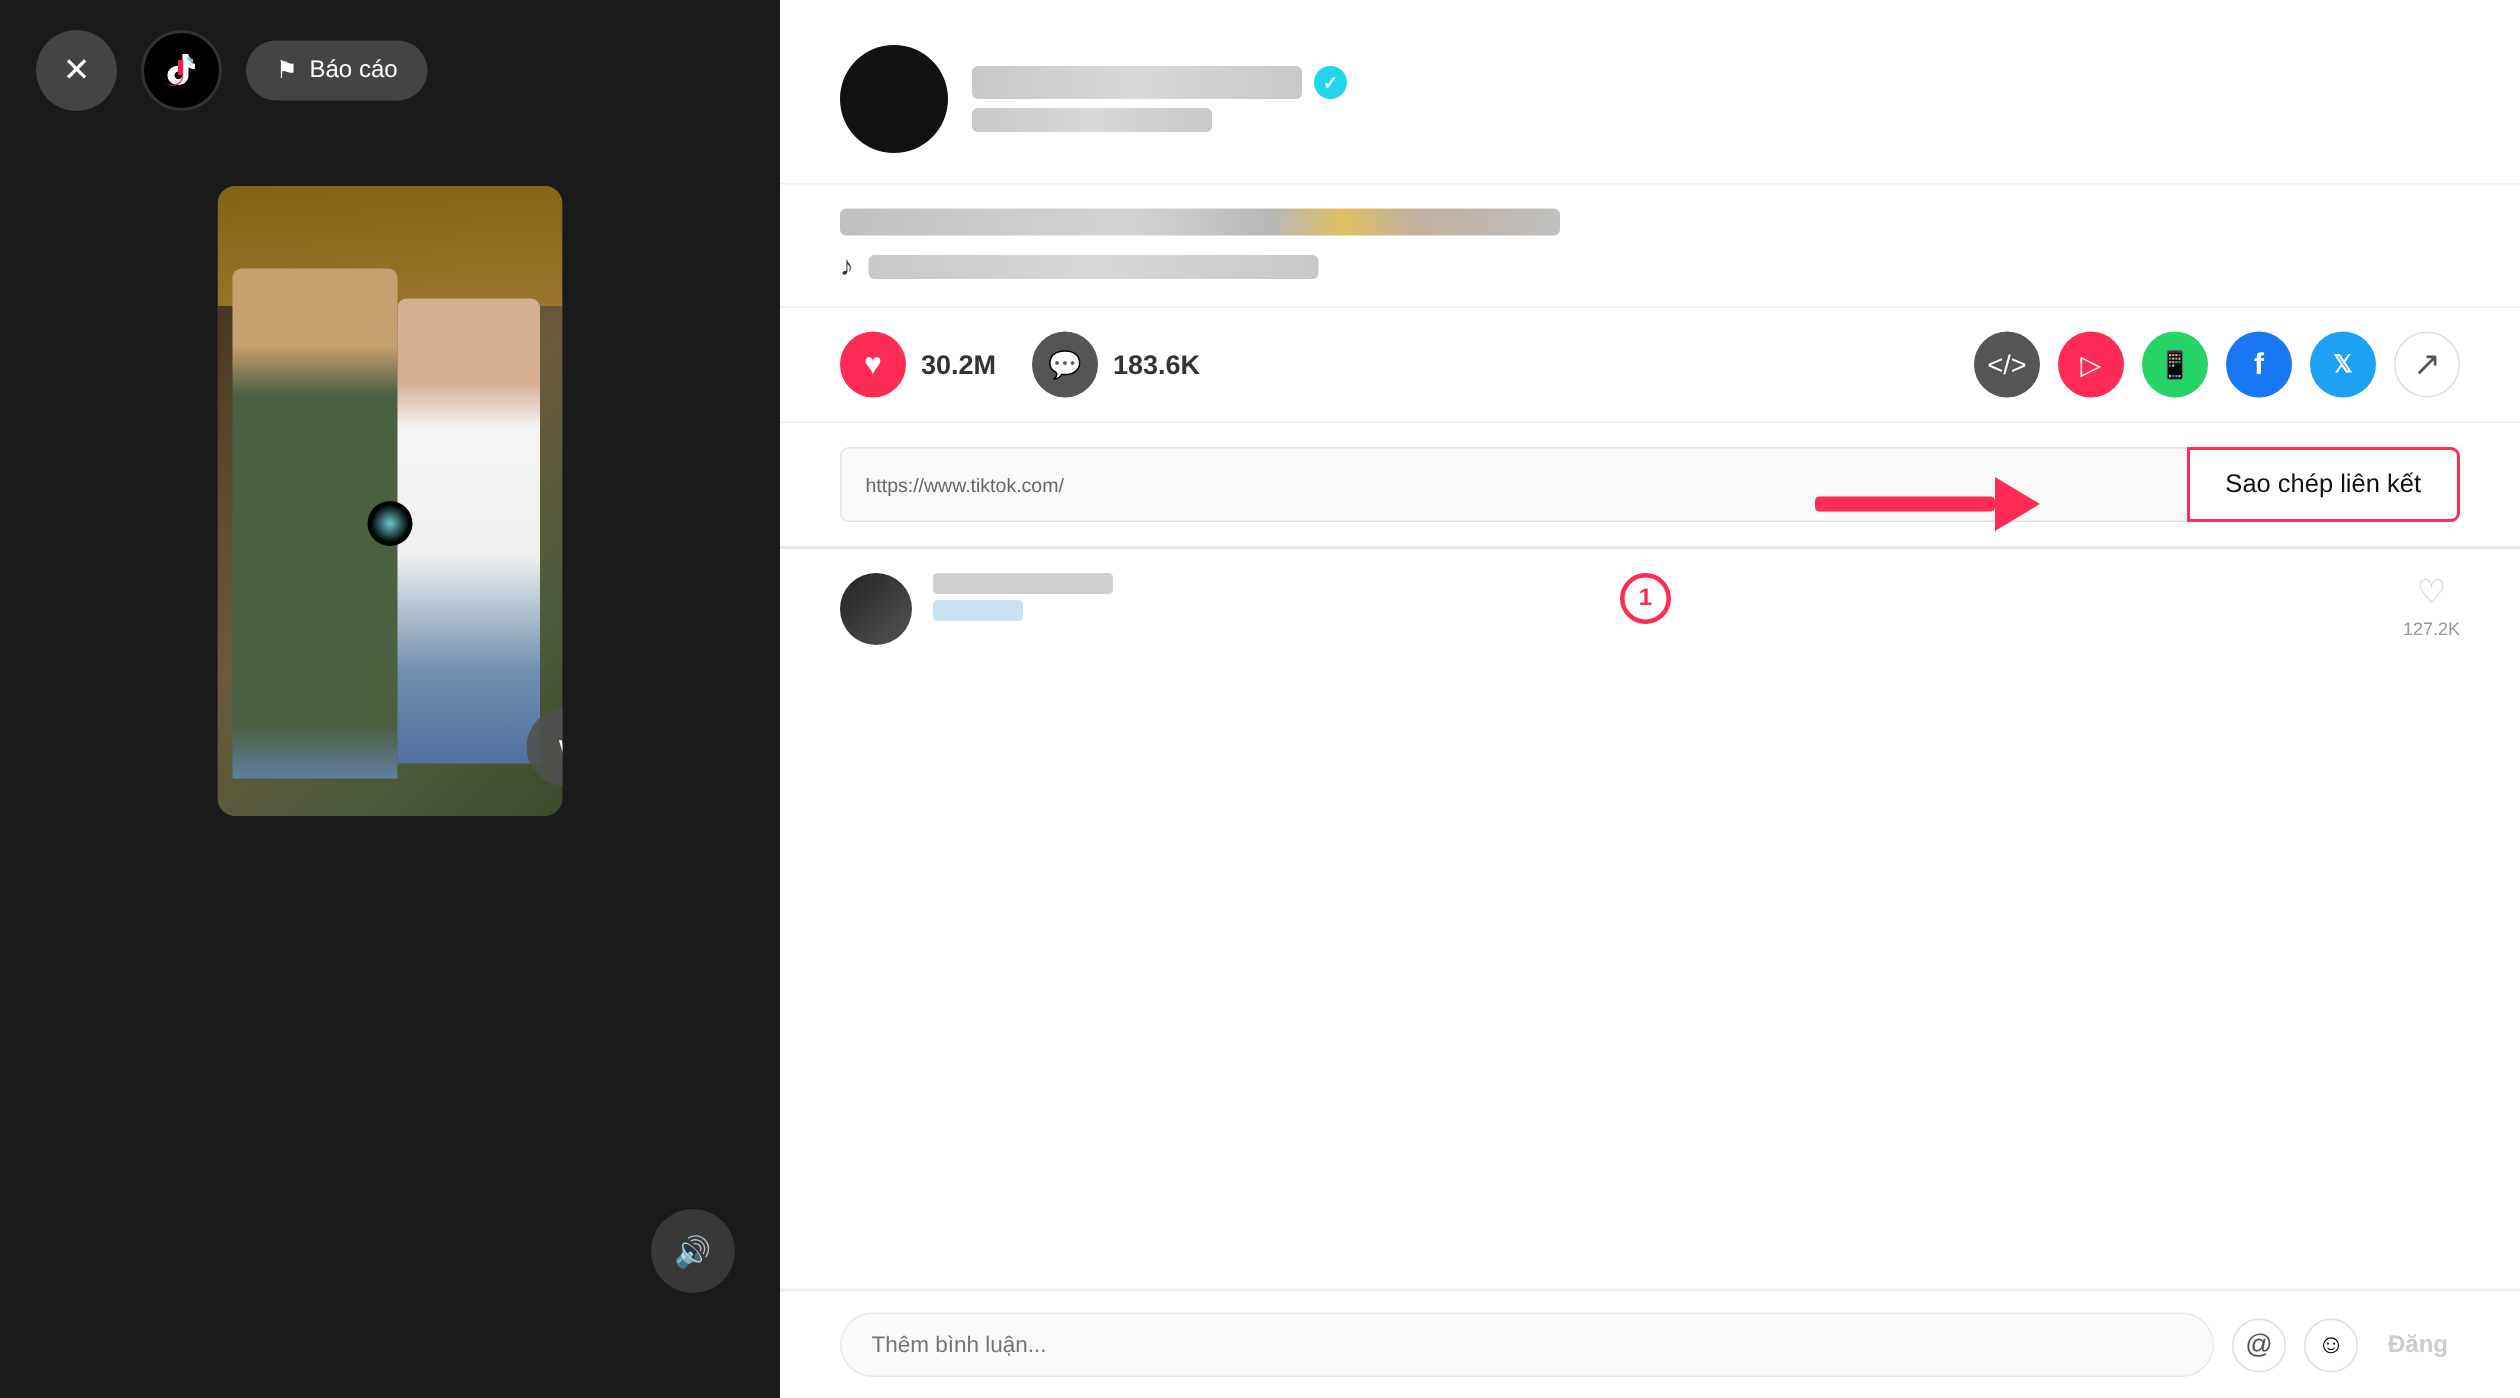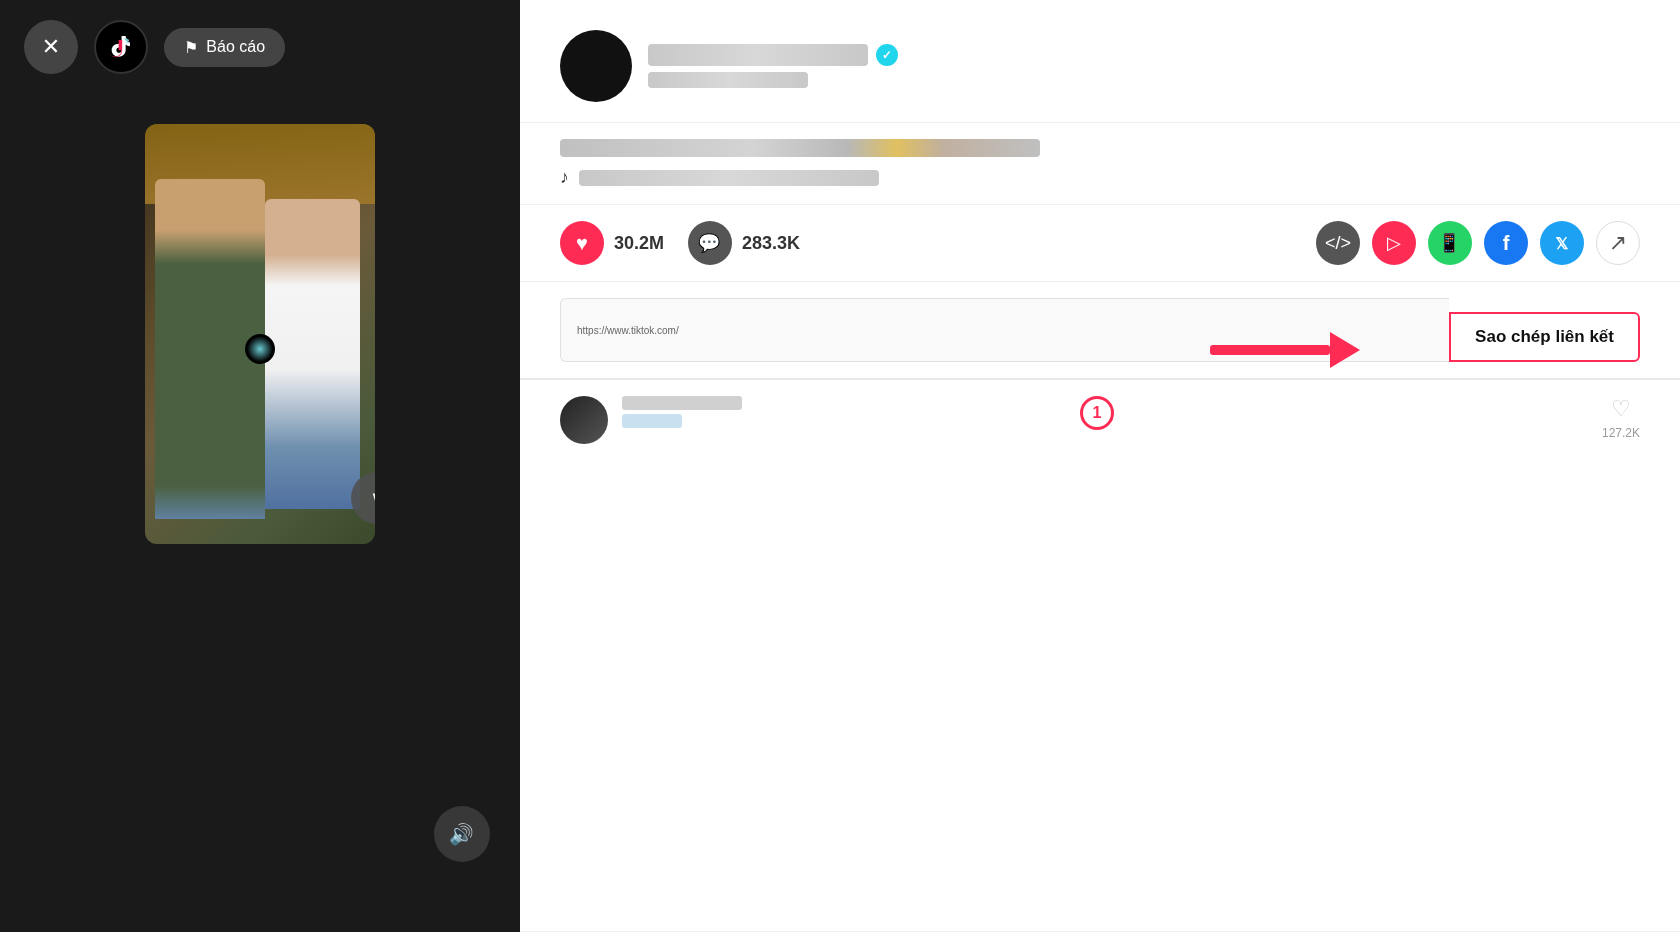--- a/index.html
+++ b/index.html
@@ -316,37 +316,36 @@
     .icon-whatsapp { background: #25d366; }
     .icon-facebook { background: #1877f2; }
     .icon-twitter { background: #1da1f2; }
 
     .link-input {
       flex: 1;
       border: 1px solid #e0e0e0;
       border-right: none;
       border-radius: 6px 0 0 6px;
       padding: 14px 16px;
-      font-size: 10px;
+      font-size: 13px;
       color: #666;
       background: #f9f9f9;
       outline: none;
     }
 
     .copy-btn {
       background: white;
       border: 2px solid #fe2c55;
       border-radius: 0 6px 6px 0;
       color: #111;
       font-size: 17px;
-      font-weight: 700;
+      font-weight: 400;
       padding: 13px 24px;
       cursor: pointer;
       white-space: nowrap;
-      margin-top: 14px;
     }
 
     
     .comments-section {
       flex: 1;
       overflow-y: auto;
       padding: 16px 40px;
       border-bottom: 1px solid #f0f0f0;
     }
 
@@ -565,21 +564,21 @@
   </div>
 
   <div class="stats-share-section">
     <div class="stats-row">
       <div class="stat-item">
         <div class="heart-icon">♥</div>
         <span class="stat-count">30.2M</span>
       </div>
       <div class="stat-item">
         <div class="comment-icon">💬</div>
-        <span class="stat-count">283.3K</span>
+        <span class="stat-count">183.6K</span>
       </div>
     </div>
     <div class="share-icons">
       <button class="share-icon-btn icon-embed">
         <span>&lt;/&gt;</span>
       </button>
       <button class="share-icon-btn icon-direct">
         <span>▷</span>
       </button>
       <button class="share-icon-btn icon-whatsapp">
@@ -620,14 +619,24 @@
         <div class="comment-name-blur"></div>
         <div class="comment-text-blur" style="background: #c8e0f0;"></div>
       </div>
       <div class="comment-right">
         <span class="comment-heart">♡</span>
         <span class="comment-count">127.2K</span>
       </div>
     </div>
   </div>
 
+  <div class="comment-input-section">
+    <input class="comment-input" type="text" placeholder="Thêm bình luận..." style="">
+    <button class="at-btn">
+      <span>@</span>
+    </button>
+    <button class="emoji-btn">
+      <span>☺</span>
+    </button>
+    <button class="post-btn">Đăng</button>
+  </div>
 
 </div>
 
 </body></html>

